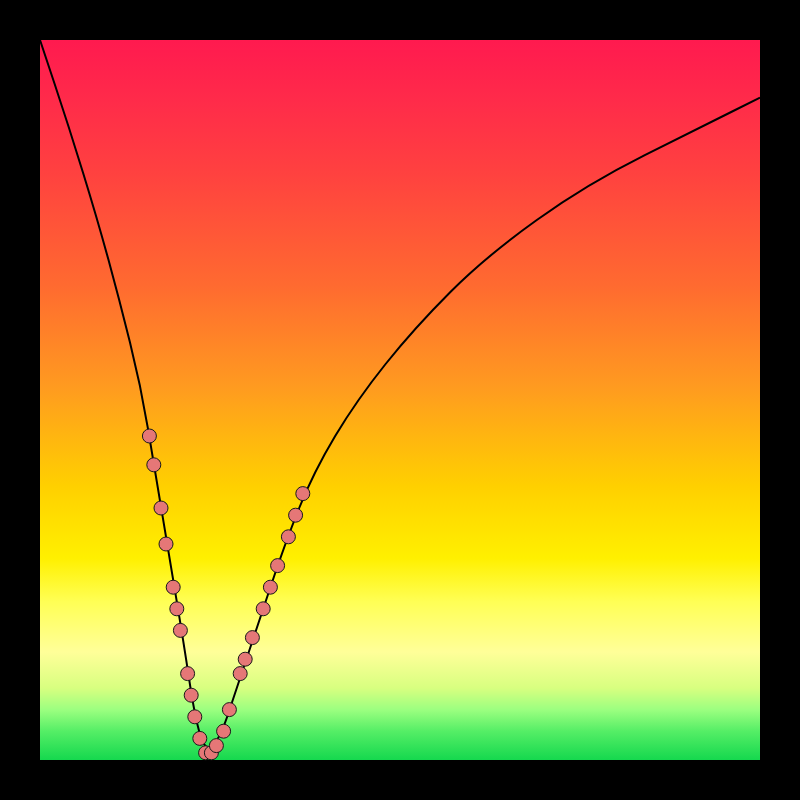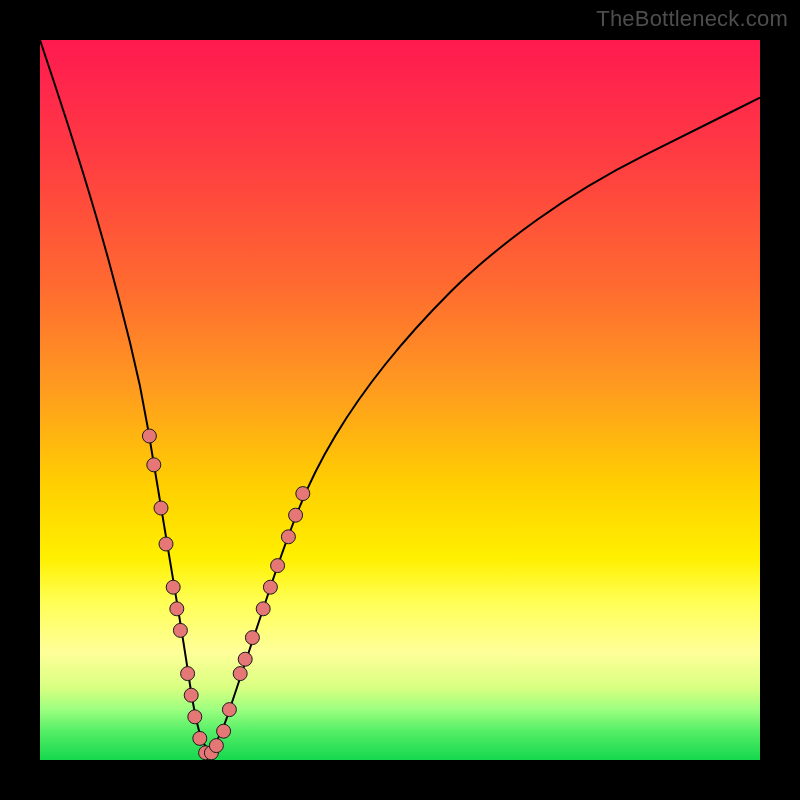--- a/index.html
+++ b/index.html
@@ -65,21 +65,20 @@
   .marker {
     fill: #e57777;
     stroke: #1a1a1a;
     stroke-width: 1;
   }
 </style>
 </head>
 <body>
 
 <div class="outer">
-  <div class="watermark">TheBottleneck.com</div>
 
   <div class="plot">
     <svg viewBox="0 0 720 720">
       <path class="curve" d="M 0.0 0.0 Q 0.0 0.0 14.4 43.2 Q 28.8 86.4 43.2 133.2 Q 57.6 180.0 68.4 219.6 Q 79.2 259.2 90.0 302.4 Q 100.8 345.6 108.0 388.8 Q 115.2 432.0 122.4 475.2 Q 129.6 518.4 136.8 561.6 Q 144.0 604.8 149.4 640.8 Q 154.8 676.8 160.2 694.8 Q 165.6 712.8 172.8 705.6 Q 180.0 698.4 187.2 676.8 Q 194.4 655.2 205.2 622.8 Q 216.0 590.4 230.4 547.2 Q 244.8 504.0 259.2 468.0 Q 273.6 432.0 295.2 396.0 Q 316.8 360.0 345.6 324.0 Q 374.4 288.0 410.4 252.0 Q 446.4 216.0 496.8 180.0 Q 547.2 144.0 604.8 115.2 Q 662.4 86.4 691.2 72.0 T 720.0 57.6"></path>
       <g>
           <circle cx="109.4" cy="396.0" r="7" class="marker"></circle>
           <circle cx="113.8" cy="424.8" r="7" class="marker"></circle>
           <circle cx="121.0" cy="468.0" r="7" class="marker"></circle>
           <circle cx="126.0" cy="504.0" r="7" class="marker"></circle>
           <circle cx="133.2" cy="547.2" r="7" class="marker"></circle>

